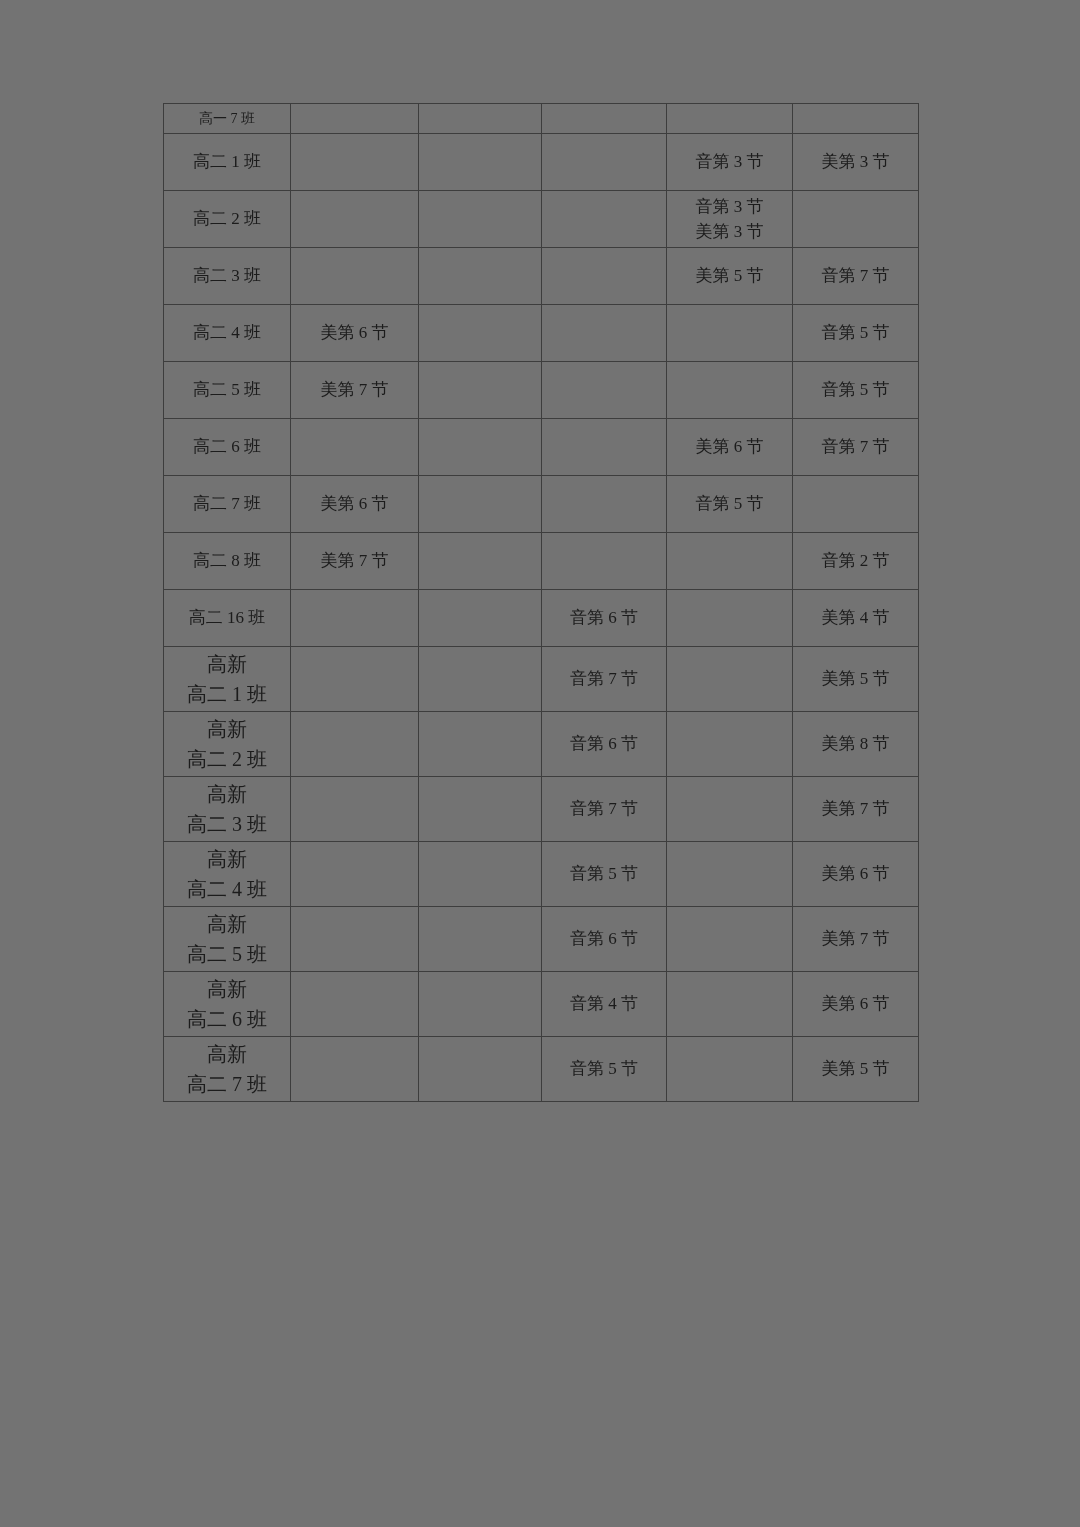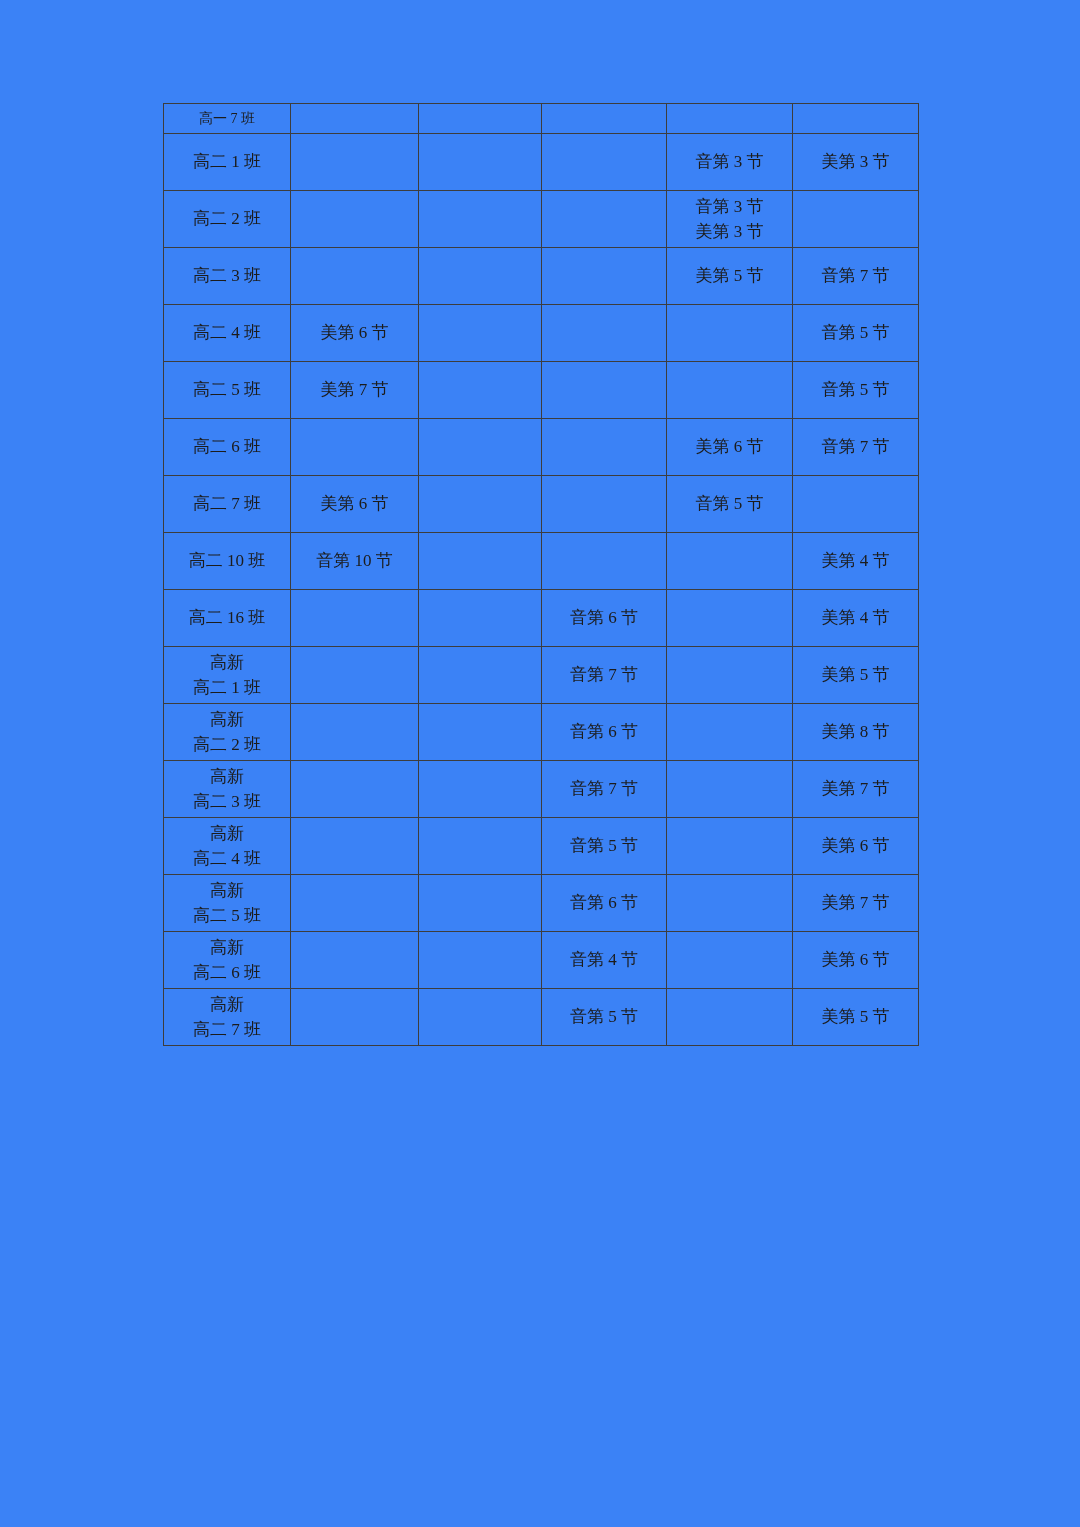--- a/index.html
+++ b/index.html
@@ -4,21 +4,21 @@
 <style>
   html, body {
     margin: 0;
     padding: 0;
     background: #ffffff;
   }
   .page {
     position: relative;
     width: 1080px;
     height: 1527px;
-    background: #3b82f6;
+    background: #737373;
     font-family: "Liberation Serif", "DejaVu Serif", serif;
     color: #1c1c1c;
     overflow: hidden;
   }
   table.schedule {
     position: absolute;
     left: 163px;
     top: 103px;
     border-collapse: collapse;
     table-layout: fixed;
@@ -39,21 +39,21 @@
   table.schedule tr.row-small {
     height: 30px;
   }
   td.label-cell {
     font-size: 20px;
   }
   tr.row-small td.label-cell {
     font-size: 14px;
   }
   tr.row-two-line td.label-cell {
-    font-size: 17px;
+    font-size: 20px;
     line-height: 1.5;
     margin-top: 17px;
   }
 </style>
 </head>
 <body>
 
 <div class="page">
   <table class="schedule">
     <colgroup>
@@ -167,30 +167,30 @@
           </td>
           <td></td>
           <td></td>
           <td>
             <div>音第 5 节</div>
           </td>
           <td></td>
         </tr>
         <tr>
           <td class="label-cell">
-            <div>高二 10 班</div>
-          </td>
-          <td>
-            <div>音第 10 节</div>
-          </td>
-          <td></td>
-          <td></td>
-          <td></td>
-          <td>
-            <div>美第 4 节</div>
+            <div>高二 8 班</div>
+          </td>
+          <td>
+            <div>美第 7 节</div>
+          </td>
+          <td></td>
+          <td></td>
+          <td></td>
+          <td>
+            <div>音第 2 节</div>
           </td>
         </tr>
         <tr>
           <td class="label-cell">
             <div>高二 16 班</div>
           </td>
           <td></td>
           <td></td>
           <td>
             <div>音第 6 节</div>

